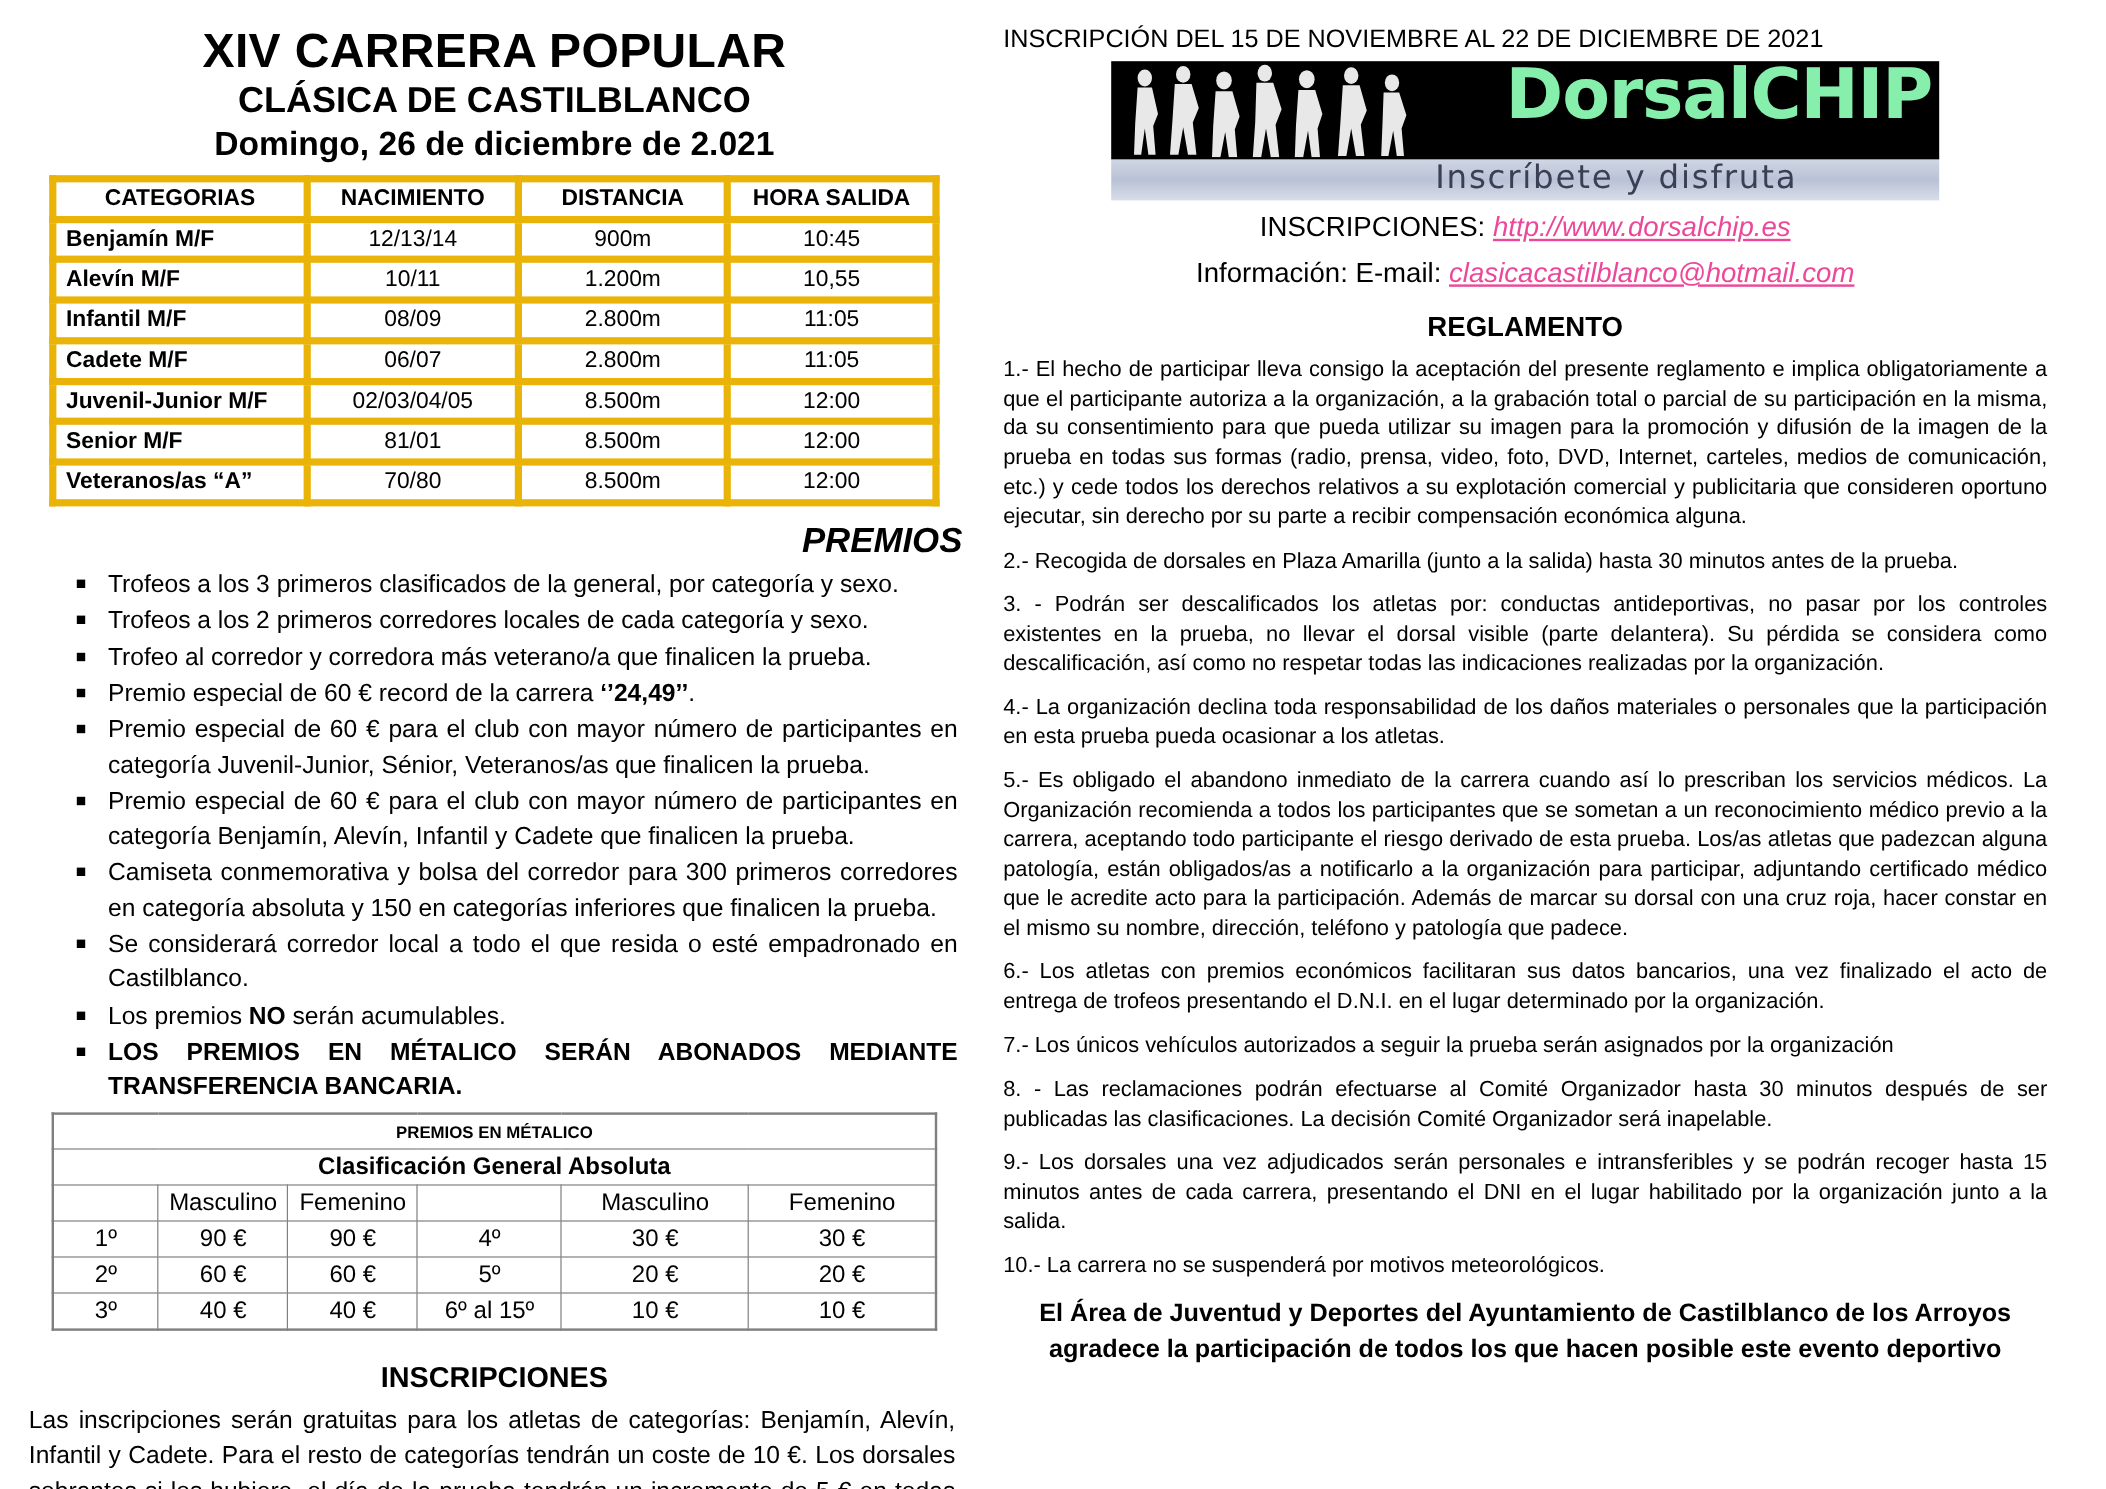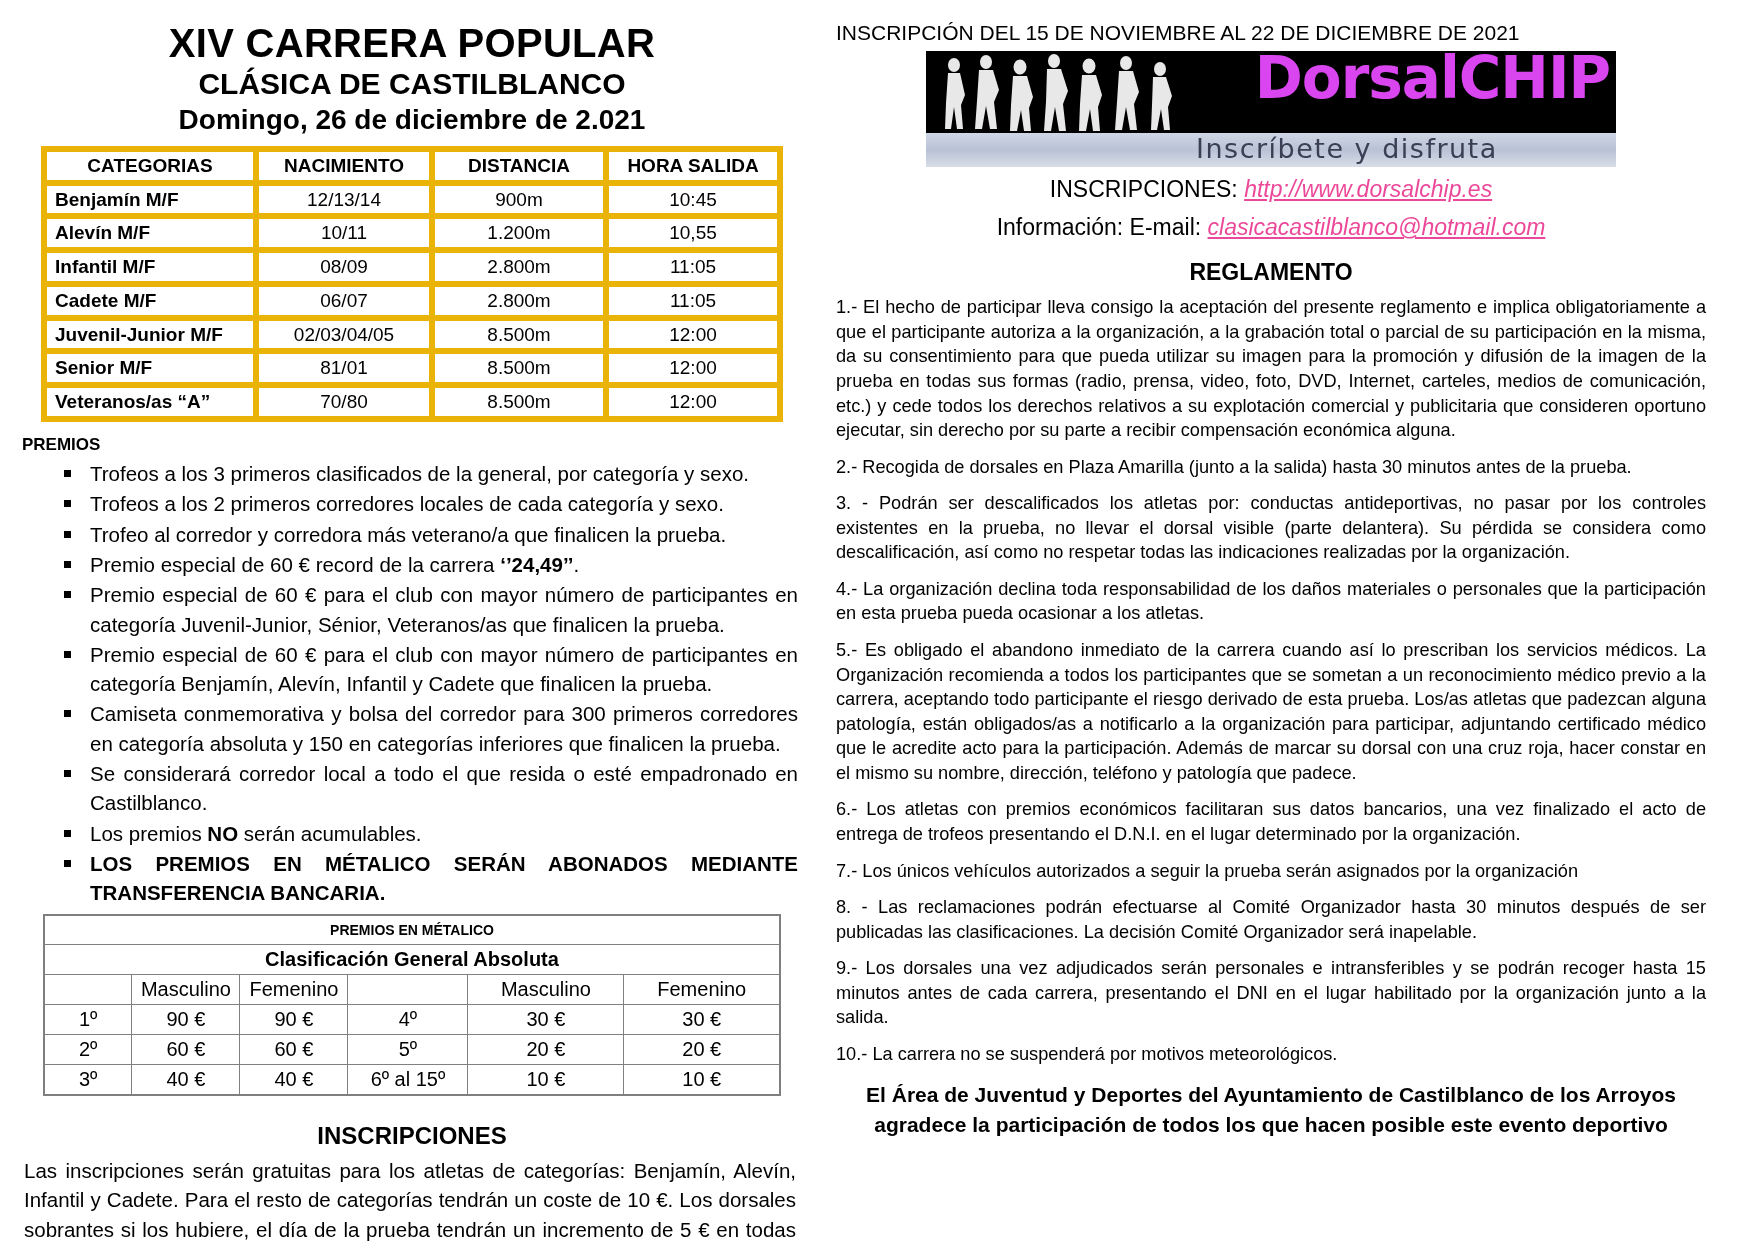--- a/index.html
+++ b/index.html
@@ -81,24 +81,25 @@
   }
   .cat-table td.cat-name {
     font-weight: bold;
     text-align: left;
     padding-left: 8px;
   }
   .cat-table td.ctr { text-align: center; }
 
   
   .section-head {
-    text-align: left;
-    font-size: 17px;
+    text-align: right;
+    font-size: 29px;
     font-weight: bold;
     margin: 13px 0 4px 0;
+    font-style: italic;
   }
   ul.bullets {
     list-style: none;
     margin: 0;
     padding: 0 4px 0 38px;
   }
   ul.bullets li {
     position: relative;
     font-size: 20.5px;
     line-height: 1.43;
@@ -176,21 +177,21 @@
     height: 82px;
     background: #000000;
     overflow: hidden;
   }
   .logo-text {
     position: absolute;
     right: 6px;
     top: -2px;
     font-size: 58px;
     font-weight: bold;
-    color: #d946ef;
+    color: #86efac;
     letter-spacing: -1px;
     line-height: 1;
     font-family: "DejaVu Sans", sans-serif;
   }
   .logo-people {
     position: absolute;
     left: 8px;
     top: 2px;
     width: 270px;
     height: 78px;

